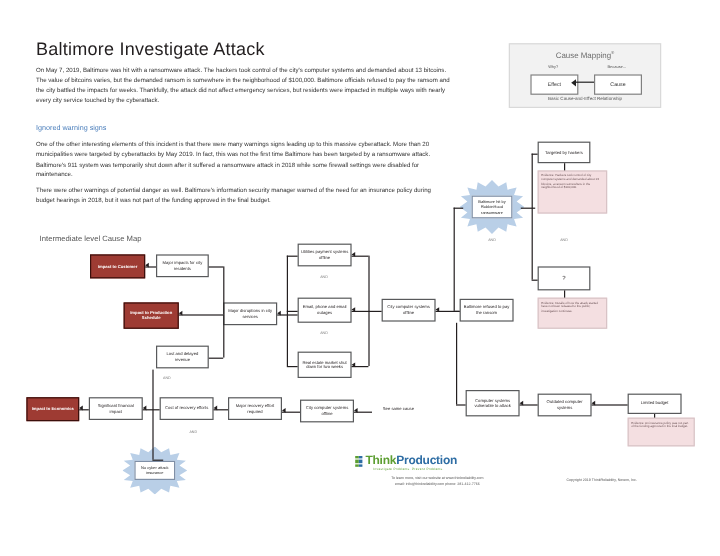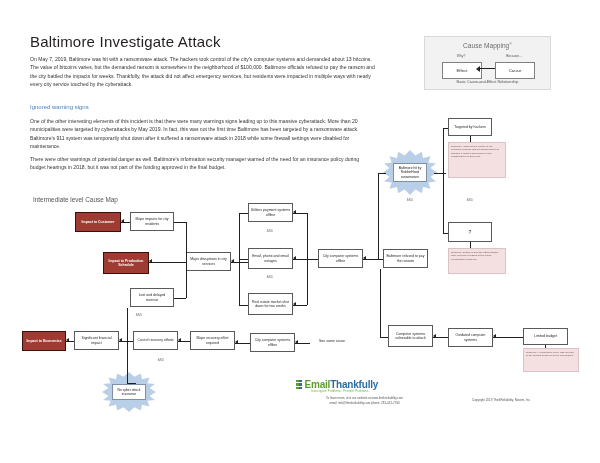--- a/index.html
+++ b/index.html
@@ -269,21 +269,21 @@
 
   <div class="logo">
     <div class="logo-grid">
       <i></i>
         <i class="b"></i>
         <i></i>
         <i class="b"></i>
         <i></i>
         <i class="b"></i>
     </div>
-    <div class="logo-text"><span class="g">Email</span><span class="b">Thankfully</span></div>
+    <div class="logo-text"><span class="g">Think</span><span class="b">Production</span></div>
   </div>
   <div class="logo-tag">Investigate Problems. Prevent Problems.</div>
   <div class="footer-contact">
     <div>To learn more, visit our website at www.thinkreliability.com</div>
     <div>email: info@thinkreliability.com  phone: 281-412-7766</div>
   </div>
   <div class="copyright">Copyright 2019 ThinkReliability, Novem, Inc.</div>
 
 </div>
 

